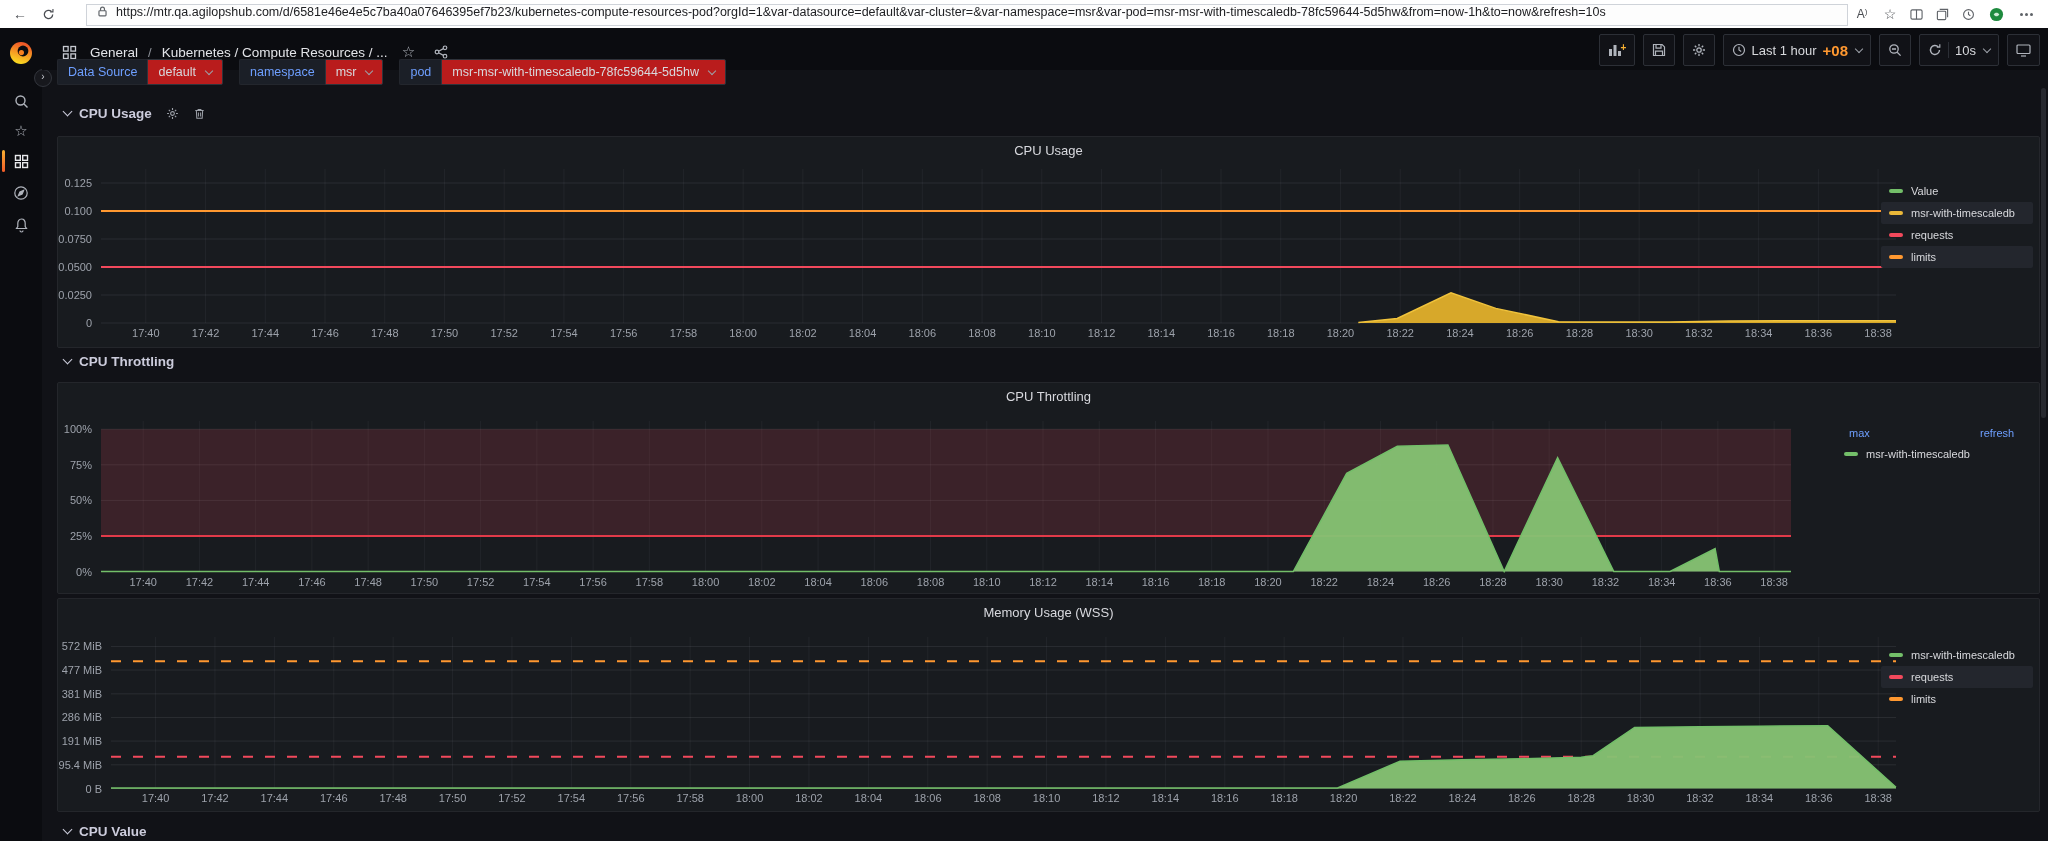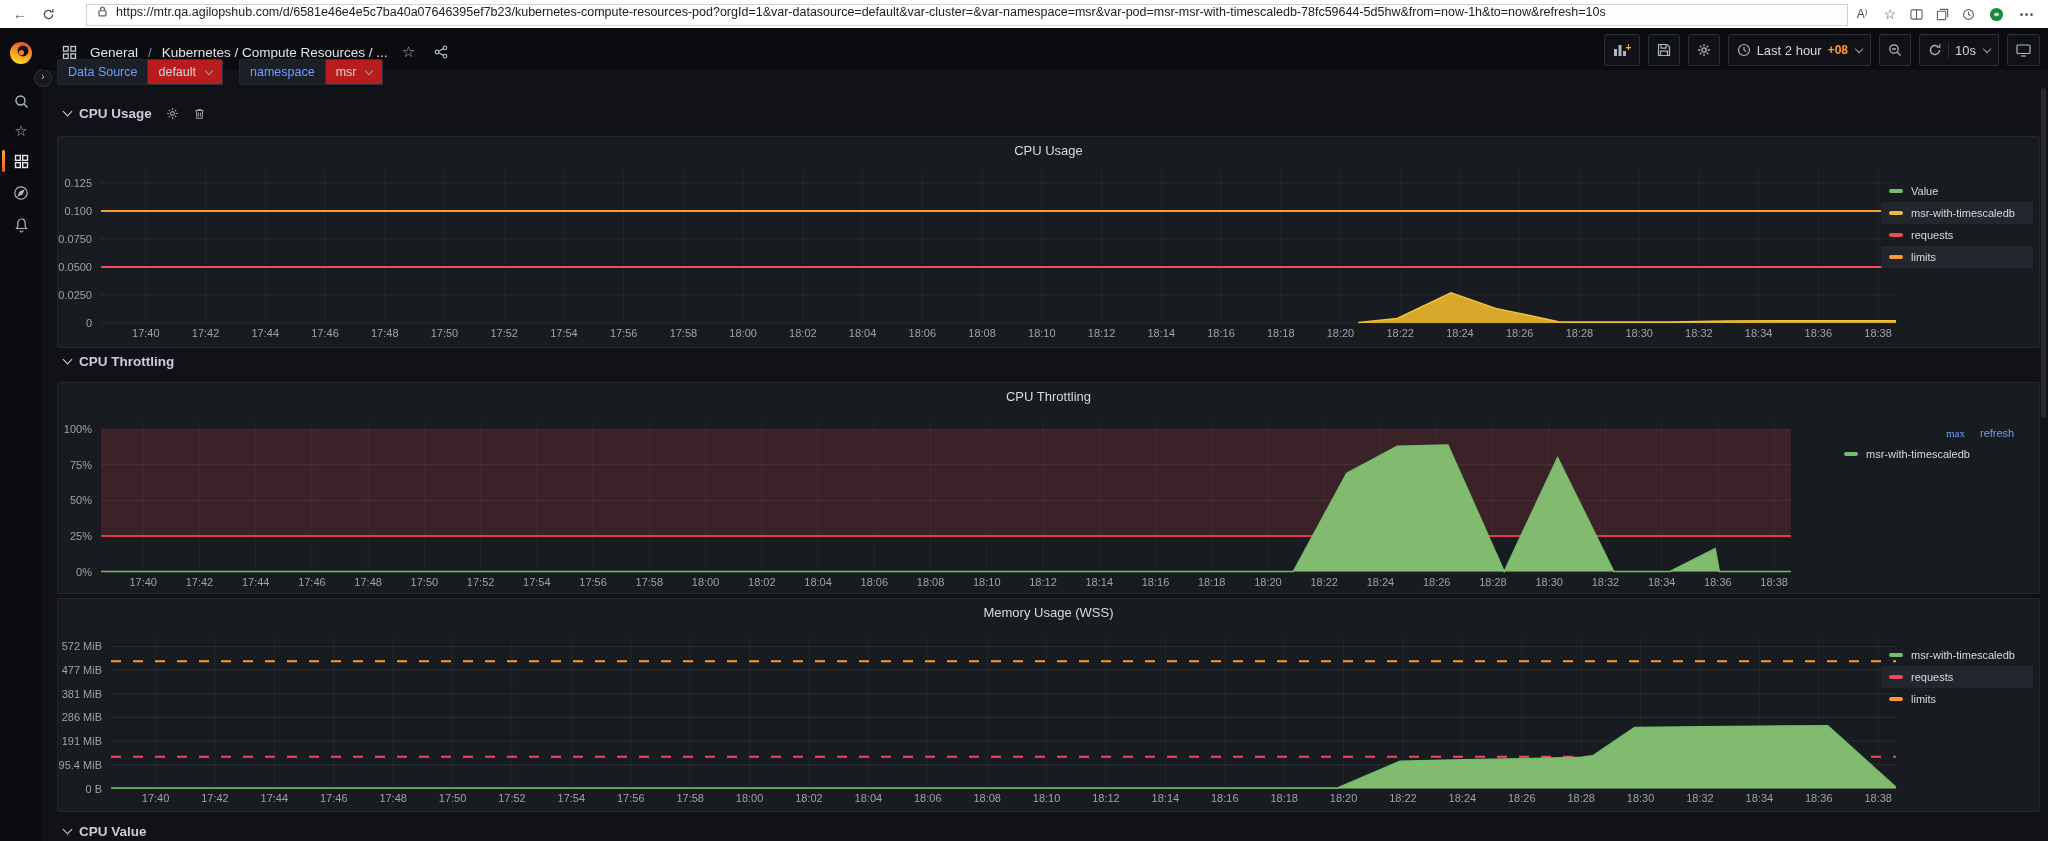--- a/index.html
+++ b/index.html
@@ -23,21 +23,21 @@
   #navbar{position:absolute;left:42px;top:0;width:2006px;height:42px;background:#0b0c10;}
   #crumb-row{position:absolute;left:16px;top:0;height:48px;display:flex;align-items:center;gap:10px;}
   .crumb{font-size:13.5px;color:#E3E4E8;font-weight:500;white-space:nowrap;cursor:pointer;}
   .crumb-sep{color:#8e9299;font-size:13px;}
   .nav-ic{display:flex;align-items:center;justify-content:center;width:22px;height:22px;cursor:pointer;}
   .star-glyph{color:#aeb2ba;font-size:15px;}
 
   #toolbar{position:absolute;right:8px;top:6px;display:flex;gap:8px;align-items:center;}
   .tb-btn{height:30px;border:1px solid #2c2f36;border-radius:2px;background:#111217;display:flex;align-items:center;justify-content:center;gap:6px;padding:0 8px;cursor:pointer;color:#d8d9dd;font-size:13px;white-space:nowrap;}
   .tb-sep{width:1px;height:16px;background:#2c2f36;}
-  .utc{color:#FF9830;font-weight:600;font-size:12px;}
+  .utc{color:#FF9830;font-weight:600;font-size:15px;}
   .caret{display:inline-block;width:5px;height:5px;border-right:1.4px solid #9da1a9;border-bottom:1.4px solid #9da1a9;transform:rotate(45deg);margin-left:2px;margin-top:-3px;}
 
   
   #vars-row{position:absolute;left:57px;top:30px;height:28px;display:flex;gap:16px;align-items:center;}
   .var-group{display:flex;height:26px;}
   .var-label{display:flex;align-items:center;padding:0 10px;background:#1b1f27;border:1px solid #23262d;border-right:none;border-radius:2px 0 0 2px;color:#6E9FFF;font-size:12.5px;font-weight:500;}
   .var-value{display:flex;align-items:center;gap:8px;padding:0 10px;background:#b91c1c;border:1px solid #2f333b;border-radius:0 2px 2px 0;color:#d8d9dd;font-size:12.5px;cursor:pointer;}
 
   
   .section-head{position:absolute;left:64px;display:flex;align-items:center;gap:8px;color:#ccccdc;font-size:13.5px;font-weight:600;cursor:pointer;}
@@ -210,21 +210,21 @@
                 <circle cx="7" cy="7" r="2.2"></circle>
                 <path d="M7 1v2.2M7 10.8V13M1 7h2.2M10.8 7H13M2.8 2.8l1.5 1.5M9.7 9.7l1.5 1.5M11.2 2.8 9.7 4.3M4.3 9.7l-1.5 1.5"></path>
               </g>
             </svg>
         </div>
         <div class="tb-btn">
           <svg width="14" height="14" viewBox="0 0 14 14" fill="none" stroke="#b0b4bc" stroke-width="1.2">
               <circle cx="7" cy="7" r="5.5"></circle>
               <path d="M7 3.8V7l2.2 1.4"></path>
             </svg>
-          <span>Last 2 hour</span>
+          <span>Last 1 hour</span>
           <span class="utc">+08</span>
           <span class="caret"></span>
         </div>
         <div class="tb-btn">
           <svg width="14" height="14" viewBox="0 0 14 14" fill="none" stroke="#b0b4bc" stroke-width="1.3">
               <circle cx="6" cy="6" r="4.2"></circle>
               <path d="M9.2 9.2 12.6 12.6M4 6h4"></path>
             </svg>
         </div>
         <div class="tb-btn">
@@ -250,20 +250,27 @@
         <span class="var-label">Data Source</span>
         <span class="var-value">
             <span>default</span>
             <span class="caret"></span>
           </span>
       </div>
       <div class="var-group">
         <span class="var-label">namespace</span>
         <span class="var-value">
             <span>msr</span>
+            <span class="caret"></span>
+          </span>
+      </div>
+      <div class="var-group">
+        <span class="var-label">pod</span>
+        <span class="var-value">
+            <span>msr-msr-with-timescaledb-78fc59644-5d5hw</span>
             <span class="caret"></span>
           </span>
       </div>
     </div>
 
     <div class="section-head" style="top:78px;">
       <span class="chev"></span>
       <span>CPU Usage</span>
       <span class="head-ic">
         <svg width="13" height="13" viewBox="0 0 14 14">
@@ -457,21 +464,21 @@
           <text x="34" y="121.37523629489603" fill="#9DA2AB" font-size="11" text-anchor="end" font-family="&quot;Liberation Sans&quot;,sans-serif">50%</text>
           <line x1="43" y1="81.81285444234405" x2="1733" y2="81.81285444234405" stroke="rgba(204,204,220,0.10)"></line>
           <text x="34" y="85.81285444234405" fill="#9DA2AB" font-size="11" text-anchor="end" font-family="&quot;Liberation Sans&quot;,sans-serif">75%</text>
           <line x1="43" y1="46.250472589792054" x2="1733" y2="46.250472589792054" stroke="rgba(204,204,220,0.10)"></line>
           <text x="34" y="50.250472589792054" fill="#9DA2AB" font-size="11" text-anchor="end" font-family="&quot;Liberation Sans&quot;,sans-serif">100%</text>
           <rect x="43" y="46.250472589792054" width="1690" height="106.68714555765595" fill="rgba(242,73,92,0.16)"></rect>
           <line x1="43" y1="152.937618147448" x2="1733" y2="152.937618147448" stroke="#E23A49" stroke-width="2"></line>
           <polygon points="43.0,188.5 43.0,188.5 1235.3,188.5 1288.7,90.3 1339.3,63.3 1389.9,61.9 1446.2,188.5 1499.6,74.7 1555.8,188.5 1612.1,188.5 1657.1,165.7 1661.3,188.5 1733.0,188.5 1733.0,188.5" fill="#85C272" fill-opacity="0.96"></polygon>
           <polyline points="43.0,188.5 1235.3,188.5 1288.7,90.3 1339.3,63.3 1389.9,61.9 1446.2,188.5 1499.6,74.7 1555.8,188.5 1612.1,188.5 1657.1,165.7 1661.3,188.5 1733.0,188.5" fill="none" stroke="#73BF69" stroke-width="1.5"></polyline>
         </svg>
-      <span class="calc-head" style="left:1888px;top:44px;font-family:Liberation Serif, serif;">max</span>
+      <span class="calc-head" style="left:1791px;top:44px;">max</span>
       <span class="calc-head" style="left:1922px;top:44px;">refresh</span>
       <div class="legend" style="left:1778px;top:60px;width:200px;">
           <div class="legend-row">
             <span class="legend-marker" style="background: rgb(115, 191, 105);"></span>
             <span>msr-with-timescaledb</span>
           </div>
         </div>
     </div>
 
     <div class="panel" style="top:570px;height:214px;">

